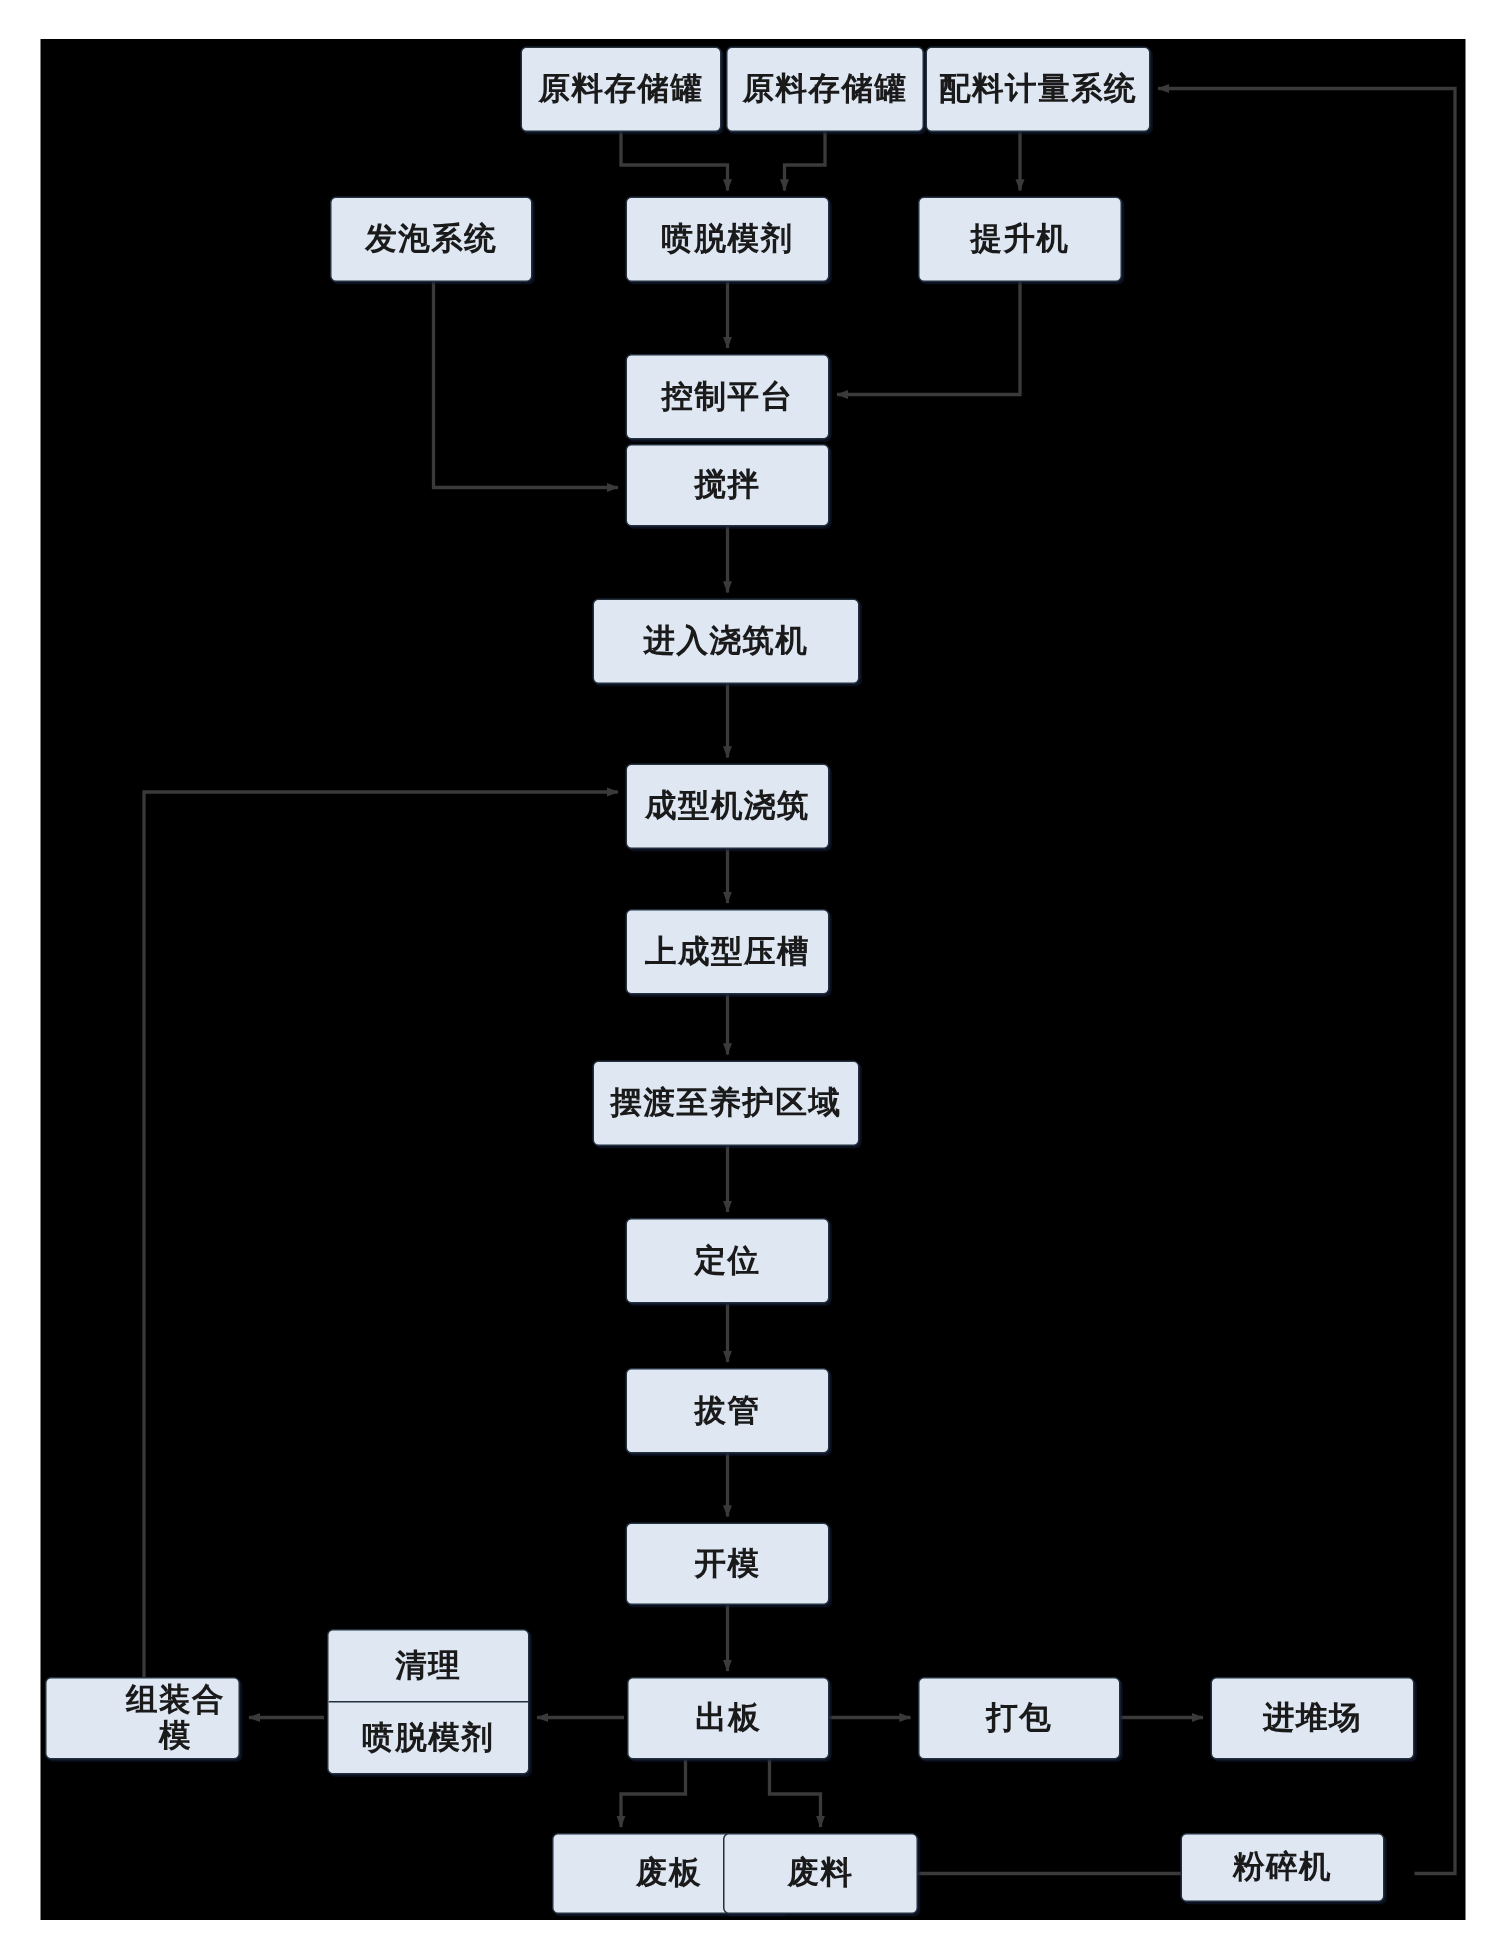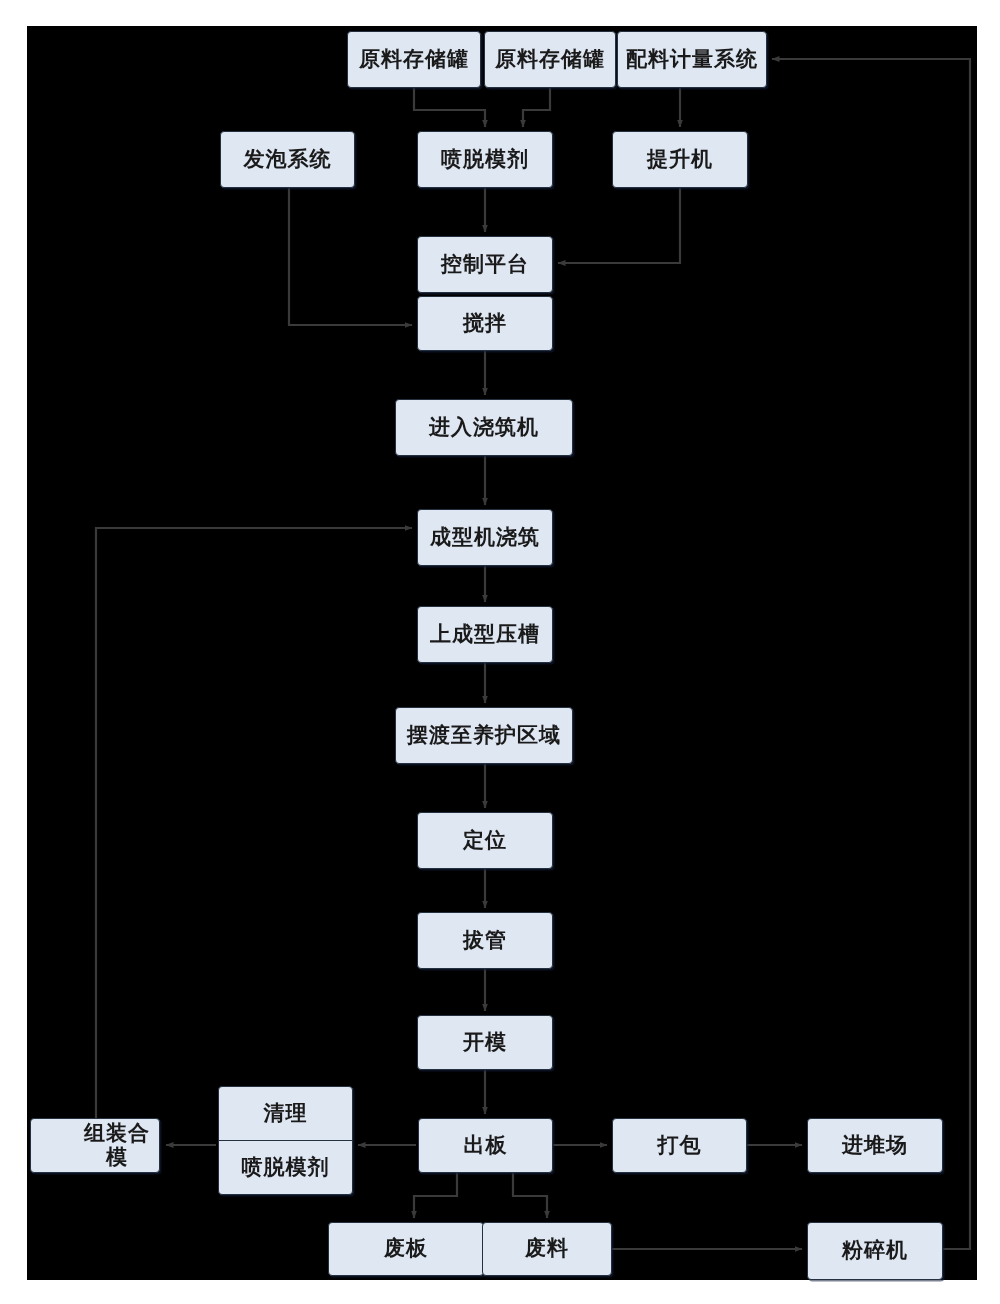--- a/index.html
+++ b/index.html
@@ -138,24 +138,24 @@
       <div class="node" style="left: 417px; top: 236px; width: 136px; height: 57px;">控制平台</div>
       <div class="node" style="left: 417px; top: 296px; width: 136px; height: 55px;">搅拌</div>
       <div class="node" style="left: 395px; top: 399px; width: 178px; height: 57px;">进入浇筑机</div>
       <div class="node" style="left: 417px; top: 509px; width: 136px; height: 57px;">成型机浇筑</div>
       <div class="node" style="left: 417px; top: 606px; width: 136px; height: 57px;">上成型压槽</div>
       <div class="node" style="left: 395px; top: 707px; width: 178px; height: 57px;">摆渡至养护区域</div>
       <div class="node" style="left: 417px; top: 812px; width: 136px; height: 57px;">定位</div>
       <div class="node" style="left: 417px; top: 912px; width: 136px; height: 57px;">拔管</div>
       <div class="node" style="left: 417px; top: 1015px; width: 136px; height: 55px;">开模</div>
       <div class="node" style="left: 30px; top: 1118px; width: 130px; height: 55px; padding-left: 44px;">组装合模</div>
-      <div class="node stack" style="left: 218px; top: 1086px; width: 135px; height: 109px;">
+      <div class="node stack" style="left: 218px; top: 1086px; width: 135px; height: 97px;">
         <div class="half top">清理</div>
         <div class="half bottom">喷脱模剂</div>
       </div>
       <div class="node" style="left: 418px; top: 1118px; width: 135px; height: 55px;">出板</div>
       <div class="node" style="left: 612px; top: 1118px; width: 135px; height: 55px;">打包</div>
       <div class="node" style="left: 807px; top: 1118px; width: 136px; height: 55px;">进堆场</div>
-      <div class="node" style="left: 328px; top: 1222px; width: 156px; height: 54px;">废板</div>
+      <div class="node" style="left: 368px; top: 1222px; width: 156px; height: 54px;">废板</div>
       <div class="node" style="left: 482px; top: 1222px; width: 130px; height: 54px;">废料</div>
-      <div class="node" style="left: 807px; top: 1222px; width: 136px; height: 58px;">粉碎机</div>
+      <div class="node" style="left: 787px; top: 1222px; width: 136px; height: 46px;">粉碎机</div>
     </div>
 </div>
 
 </body></html>

